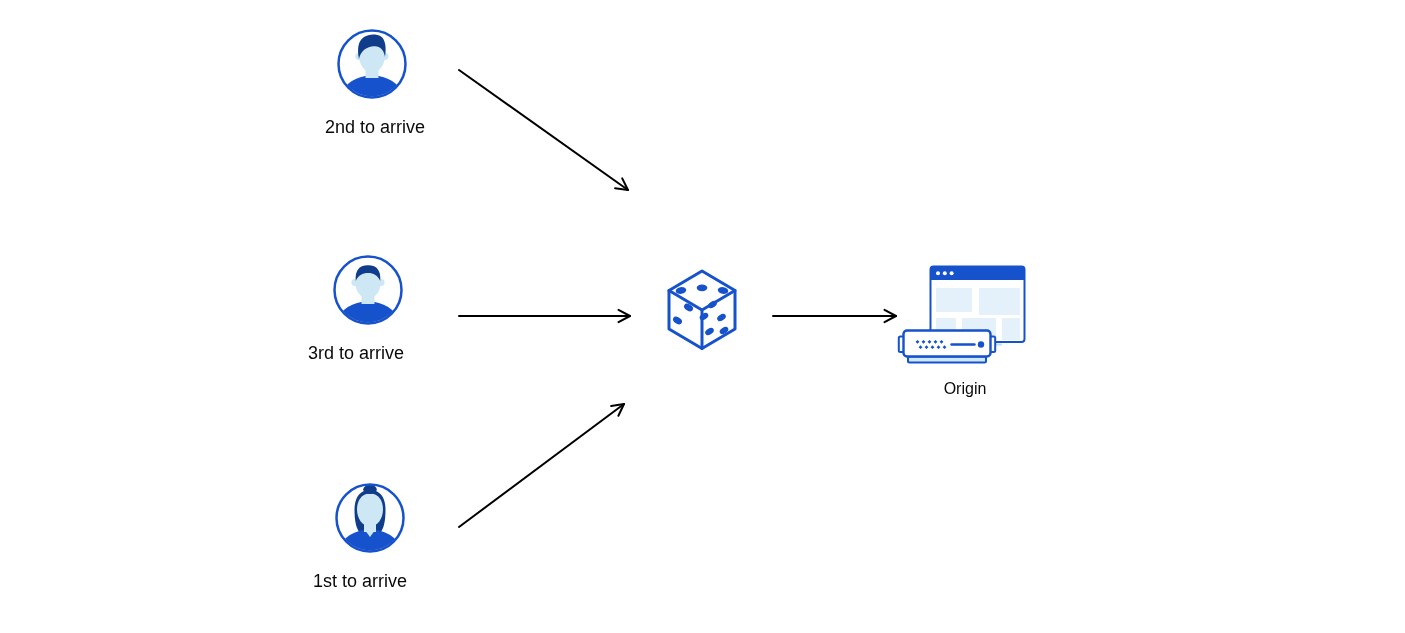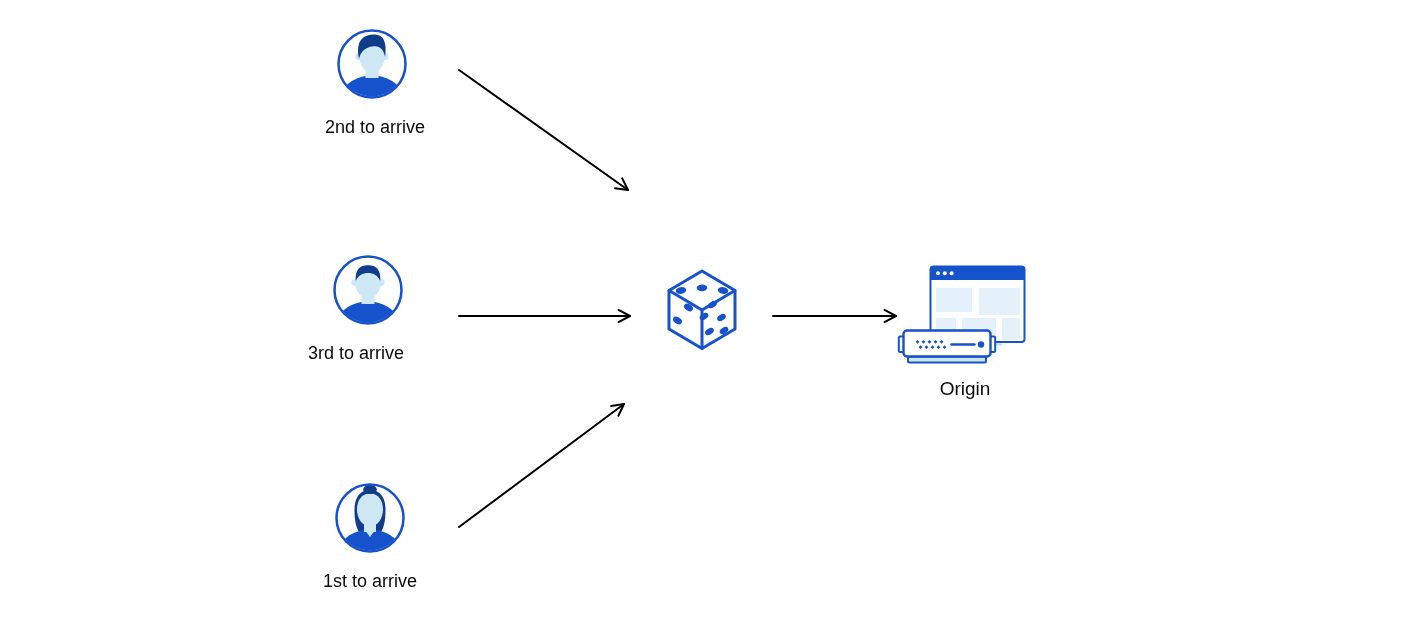--- a/index.html
+++ b/index.html
@@ -13,21 +13,21 @@
   }
   .stage svg{position:absolute;left:0;top:0;}
   .label{
     position:absolute;
     transform:translateX(-50%);
     font-size:18px;
     line-height:22px;
     color:#0a0a0a;
     white-space:nowrap;
   }
-  .label.origin{font-size:19px;}
+  .label.origin{font-size:16px;}
 </style>
 </head>
 <body>
 
 <div class="stage">
 
   <svg width="1405" height="633" viewBox="0 0 1405 633">
     <defs>
       <clipPath id="avclip">
           <circle cx="0" cy="0" r="32.5"></circle>
@@ -144,16 +144,16 @@
         M932.5,345.3 l1.9,1.9 l-1.9,1.9 l-1.9,-1.9 Z
         M938.5,345.3 l1.9,1.9 l-1.9,1.9 l-1.9,-1.9 Z
         M944.5,345.3 l1.9,1.9 l-1.9,1.9 l-1.9,-1.9 Z"></path>
       <line x1="951.5" y1="344.5" x2="974.5" y2="344.5" stroke="#1652CC" stroke-width="2.4" stroke-linecap="round"></line>
       <circle cx="981" cy="344.5" r="3.2" fill="#1652CC"></circle>
     </g>
   </svg>
 
   <div class="label" style="left:375px;top:116px">2nd to arrive</div>
   <div class="label" style="left:356px;top:342px">3rd to arrive</div>
-  <div class="label" style="left:370px;top:570px">1st to arrive</div>
+  <div class="label" style="left:360px;top:570px">1st to arrive</div>
   <div class="label origin" style="left:965px;top:378px">Origin</div>
 
 </div>
 
 </body></html>

